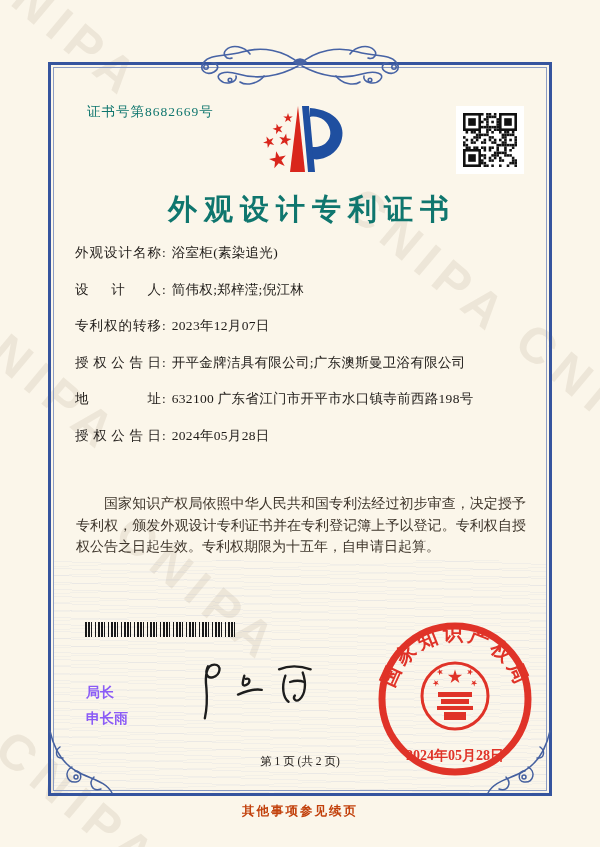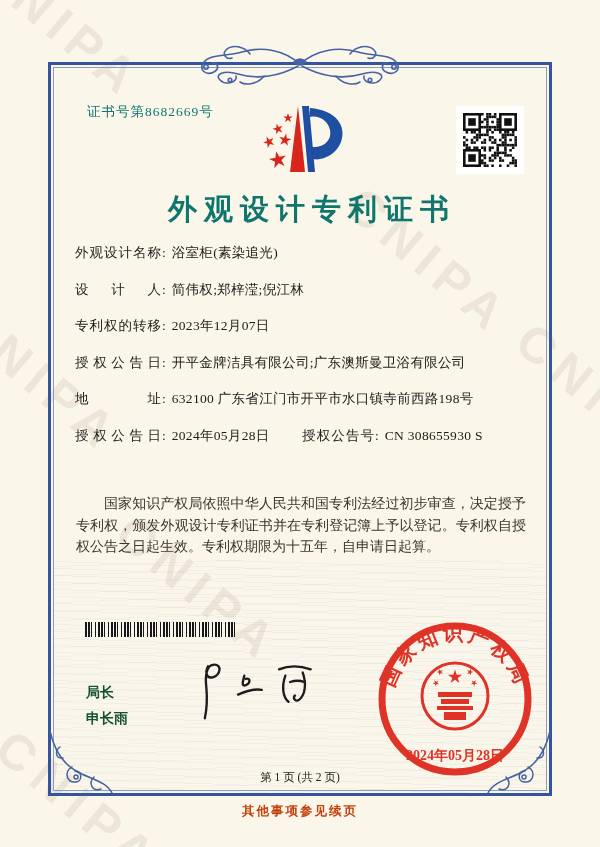--- a/index.html
+++ b/index.html
@@ -37,26 +37,26 @@
   
   .body-text{position:absolute;left:76px;top:493px;width:450px;font-size:14px;line-height:21.5px;
              color:#3d342a;font-weight:400;text-align:justify;}
   .body-text p{margin:0;text-indent:2em;}
   
   .barcode{position:absolute;left:85px;top:622px;width:153px;height:15px;
            background:repeating-linear-gradient(90deg,#181818 0 2px,transparent 2px 3px,#181818 3px 5px,
              transparent 5px 6px,#181818 6px 7px,transparent 7px 10px,#181818 10px 11px,transparent 11px 13px);}
   
   .officer{position:absolute;left:86px;top:679px;font-family:"Liberation Sans","DejaVu Sans",sans-serif;
-           font-weight:bold;font-size:14px;color:#14532d;line-height:26px;}
+           font-weight:bold;font-size:14px;color:#8b5cf6;line-height:26px;}
   .sig{position:absolute;left:178px;top:652px;}
   
   .seal{position:absolute;left:374px;top:620px;}
   
-  .pageno{position:absolute;left:0;top:770px;width:100%;text-align:center;font-size:11.5px;color:#211d1a;}
+  .pageno{position:absolute;left:0;top:754px;width:100%;text-align:center;font-size:11.5px;color:#211d1a;}
   .note{position:absolute;left:0;top:803px;width:100%;text-align:center;font-size:12.5px;color:#c2410c;font-weight:600;letter-spacing:2px;}
   svg text{font-family:"Liberation Serif","DejaVu Serif",serif;}
 </style>
 </head>
 <body>
 
 <div class="page">
 
   <span class="wm" style="left:-38px;top:-4px;">CNIPA</span>
   <span class="wm" style="left:330px;top:232px;">CNIPA</span>
@@ -297,23 +297,20 @@
     <div class="frow">
       <span class="lab">授权公告日</span><span class="colon">:</span><span class="val">开平金牌洁具有限公司;广东澳斯曼卫浴有限公司</span>
     </div>
     <div class="frow">
       <span class="lab">地址</span><span class="colon">:</span><span class="val">632100 广东省江门市开平市水口镇寺前西路198号</span>
     </div>
     <div class="frow">
       <span class="pair">
         <span class="lab">授权公告日</span><span class="colon">:</span><span class="val">2024年05月28日</span>
       </span>
-      <span class="pair pair2">
-        <span class="lab">授权公告号</span><span class="colon">:</span><span class="val">CN 308655930 S</span>
-      </span>
     </div>
   </div>
 
   <div class="body-text">
     <p>国家知识产权局依照中华人民共和国专利法经过初步审查，决定授予专利权，颁发外观设计专利证书并在专利登记簿上予以登记。专利权自授权公告之日起生效。专利权期限为十五年，自申请日起算。</p>
   </div>
 
   <div class="barcode"></div>
 
   <div class="officer">

